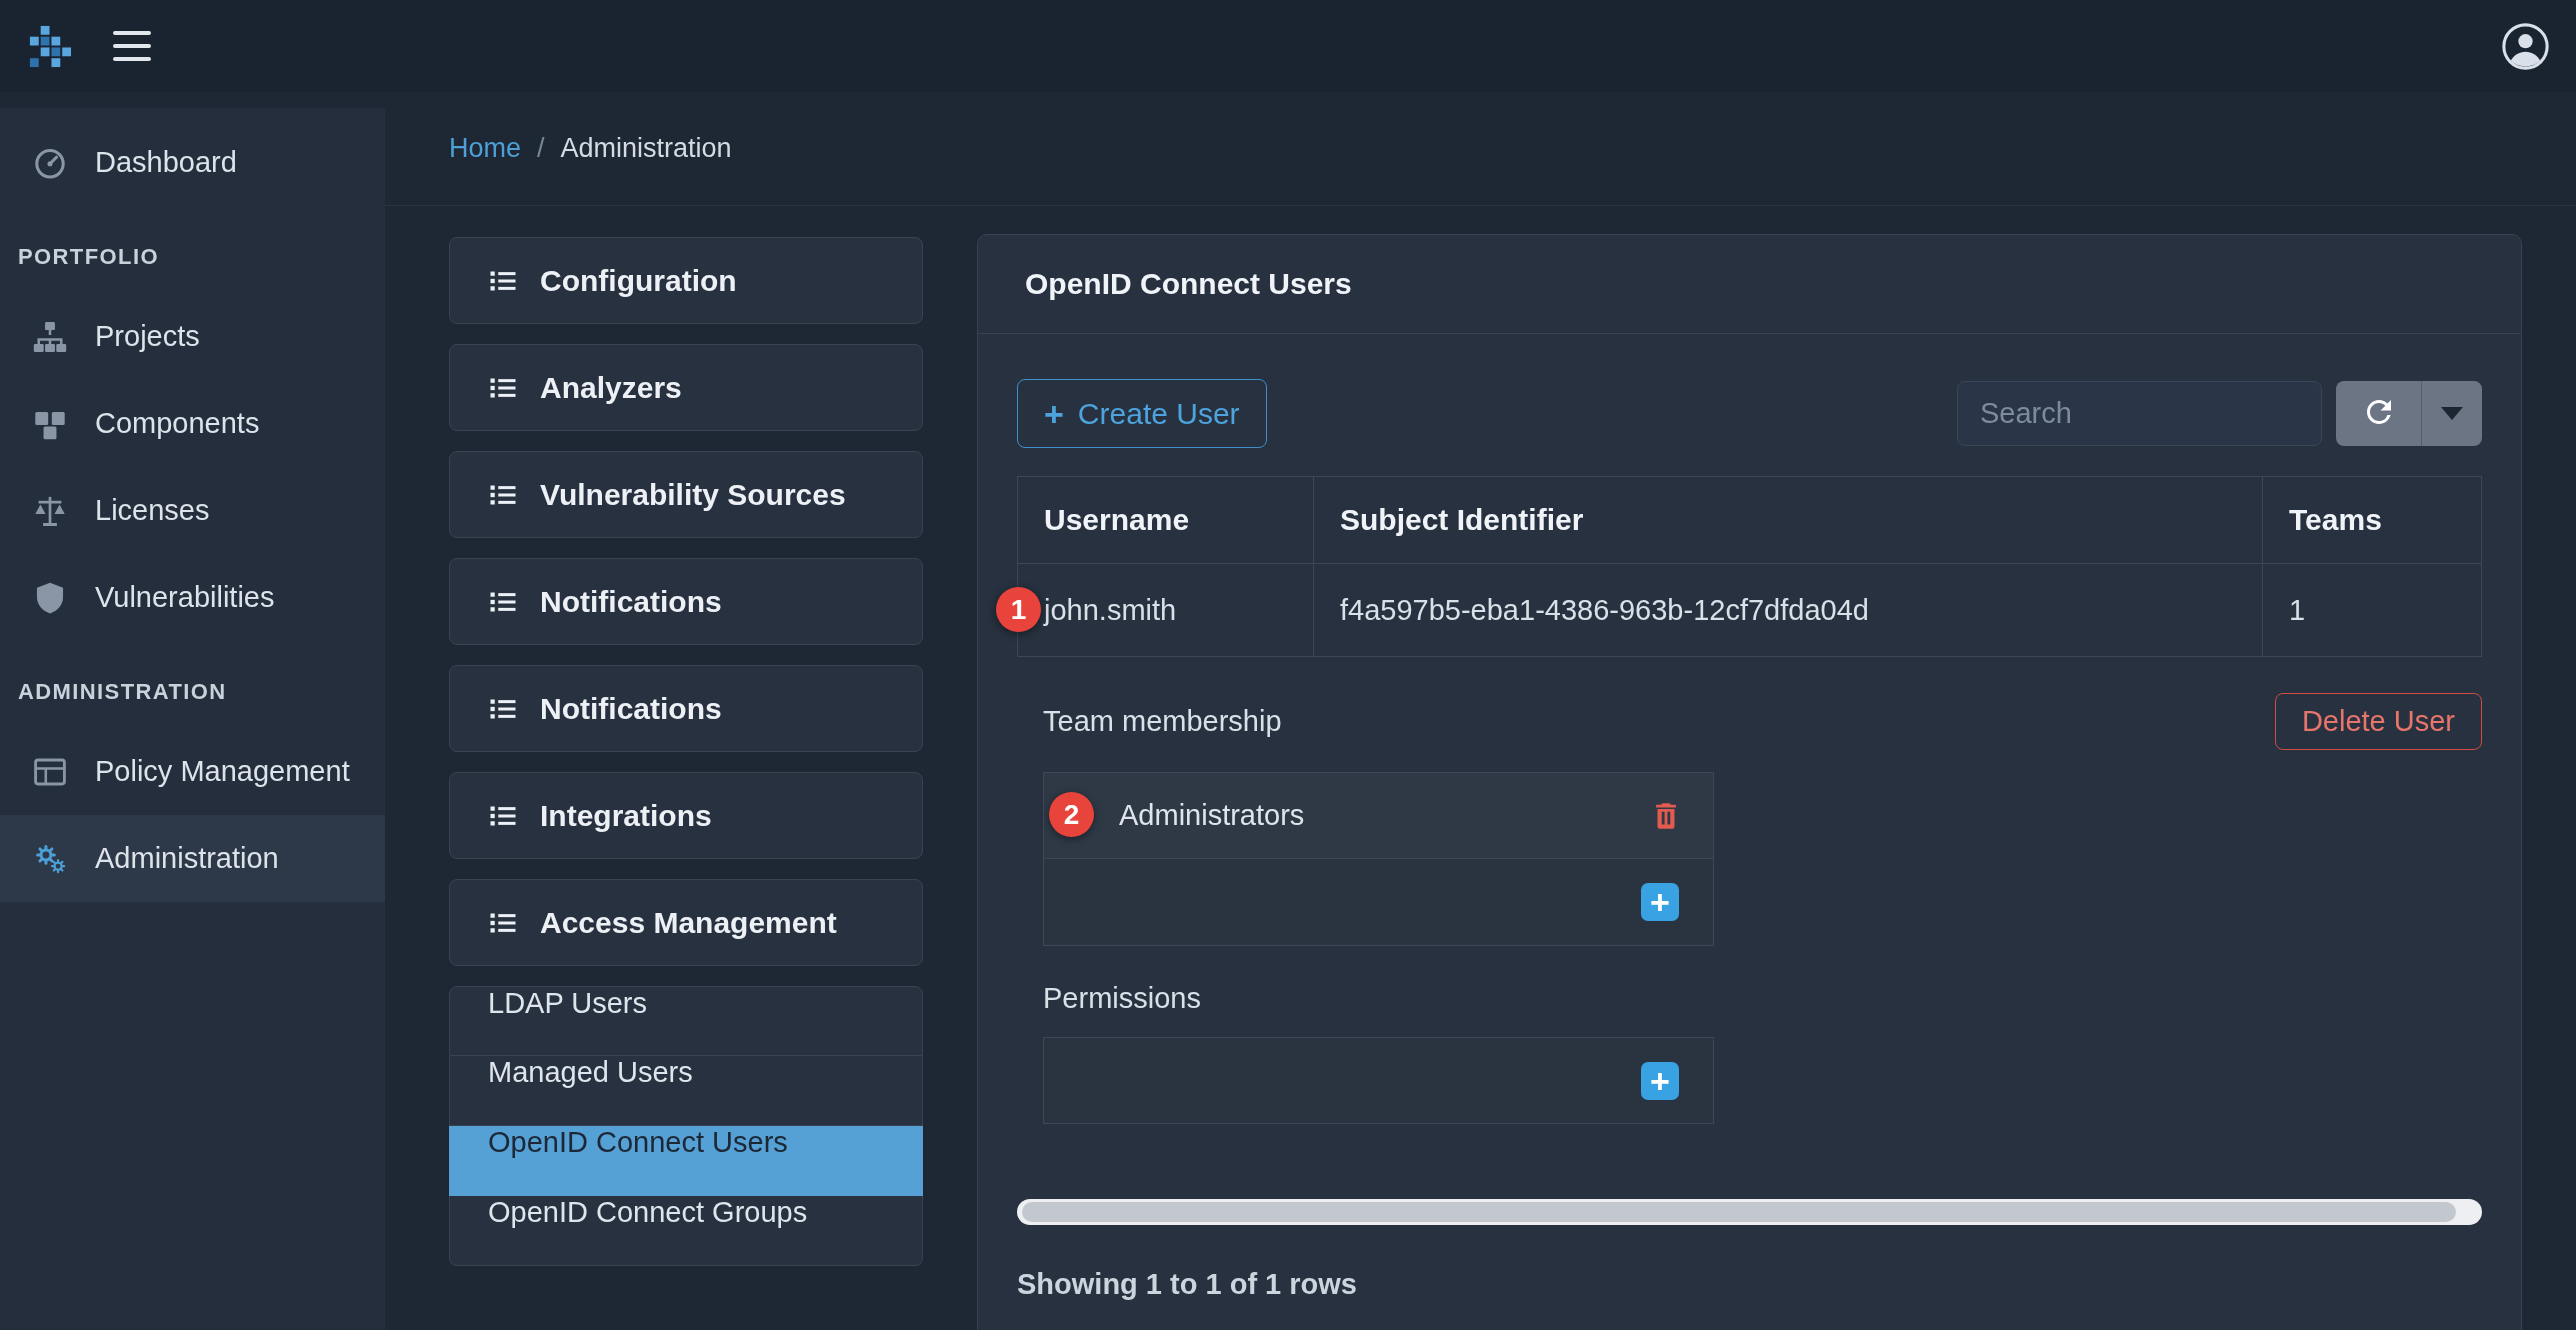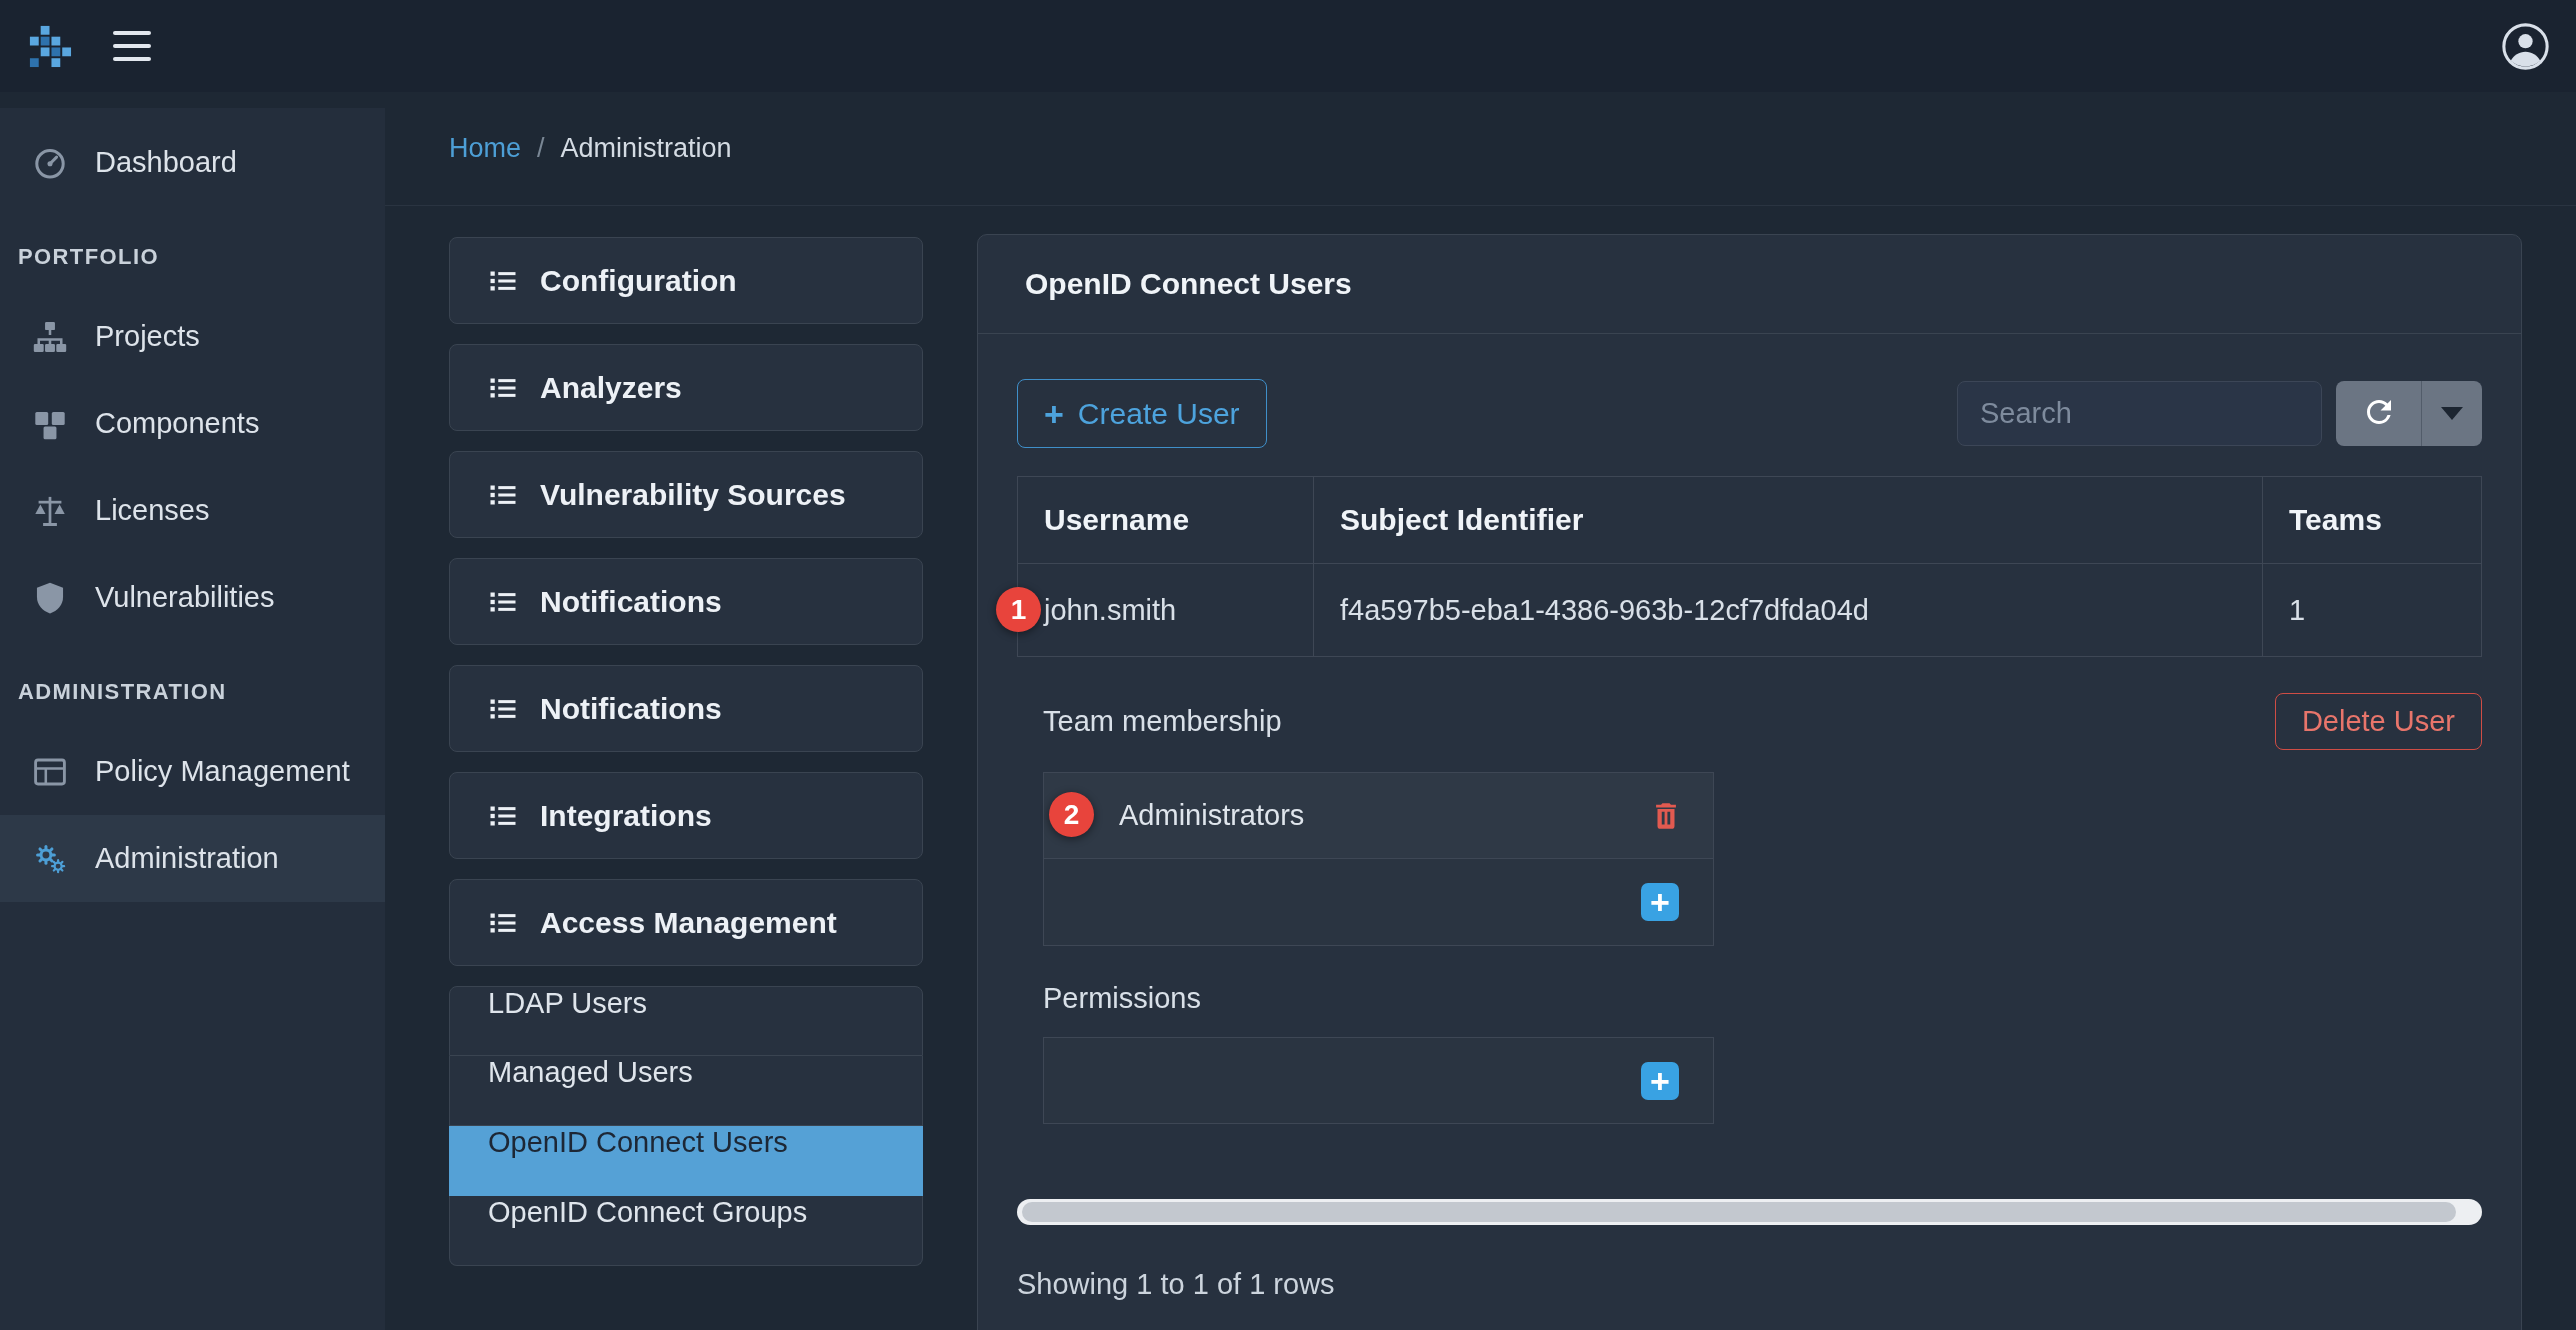--- a/index.html
+++ b/index.html
@@ -141,21 +141,21 @@
 
   .hscroll {
     margin-top: 75px; height: 26px; background: #edeff2; border-radius: 13px;
     position: relative; cursor: pointer;
   }
   .hscroll-thumb {
     position: absolute; top: 3px; bottom: 3px; left: 5px; right: 26px;
     background: #c3c8cf; border-radius: 10px; cursor: grab;
   }
 
-  .table-footer { margin-top: 43px; font-size: 29px; color: #ccd4dd; }
+  .table-footer { margin-top: 43px; font-size: 29px; color: #ccd4dd; font-weight: bold; }
 
   .marker {
     position: absolute; width: 45px; height: 45px; border-radius: 50%;
     background: #e8443c; color: #fff; font-size: 28px; font-weight: bold;
     display: flex; align-items: center; justify-content: center;
     box-shadow: 0 2px 8px rgba(0,0,0,.45); z-index: 10;
   }
   .marker-1 { left: 18px; top: 352px; }
   .marker-2 { left: 71px; top: 557px; }
 </style>

